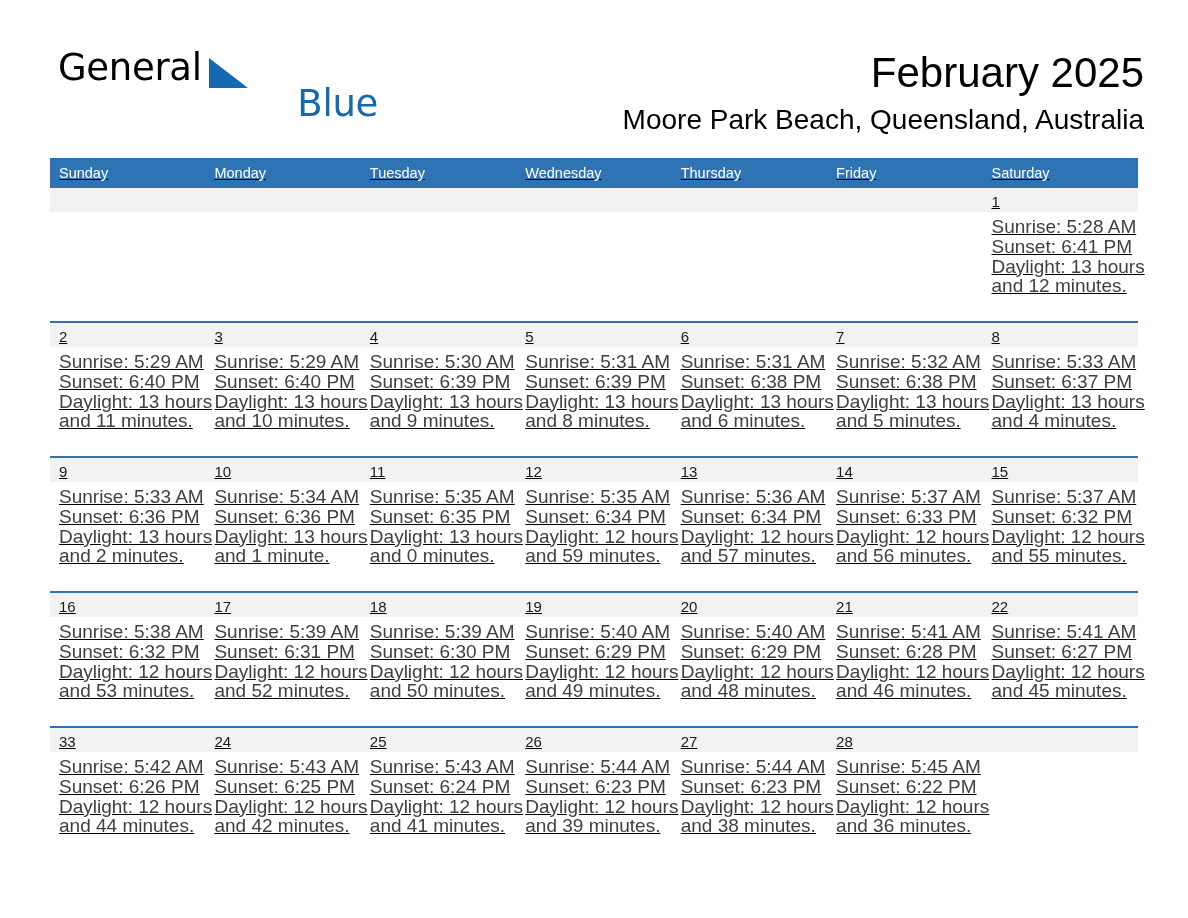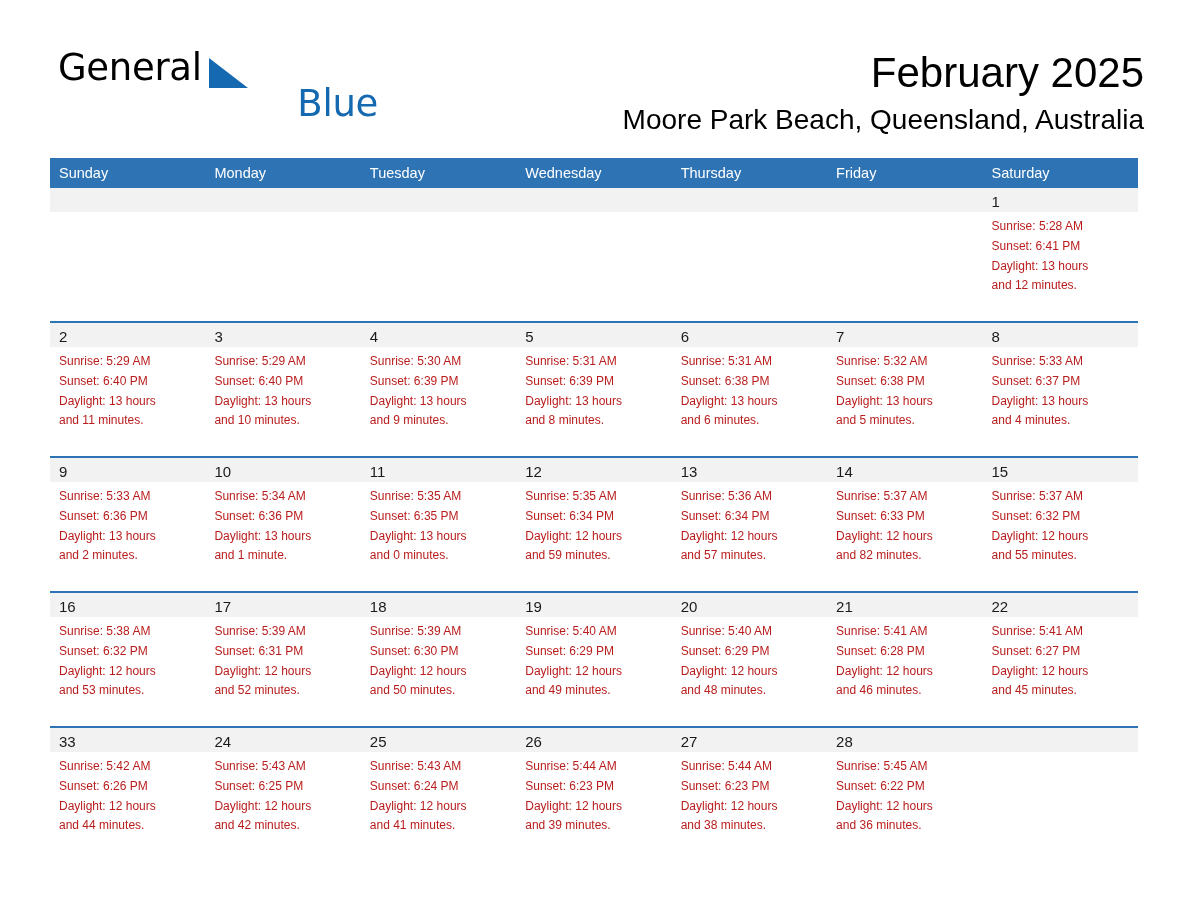--- a/index.html
+++ b/index.html
@@ -91,20 +91,21 @@
   .calendar {
     position: absolute;
     left: 50px;
     top: 158px;
     width: 1088px;
   }
   table.cal {
     border-collapse: collapse;
     table-layout: fixed;
     width: 1088px;
+    text-decoration: underline;
   }
   table.cal th {
     background: #2e74b5;
     color: #ffffff;
     font-size: 14.5px;
     font-weight: 400;
     text-align: left;
     padding: 7px 0 7px 9px;
     height: 16px;
     box-sizing: content-box;
@@ -137,23 +138,23 @@
     height: 24px;
     line-height: 24px;
     padding: 2px 0 2px 9px;
     font-size: 15px;
     color: #1a1a1a;
     background: #f2f2f2;
     box-sizing: border-box;
   }
   .info {
     padding: 5px 6px 0 9px;
-    font-size: 12px;
+    font-size: 19px;
     line-height: 19.8px;
-    color: #b91c1c;
+    color: #404040;
   }
   .info div { white-space: nowrap; }
 </style>
 </head>
 <body>
 
 <div class="page">
 
   <div class="top">
     <div class="brand">
@@ -369,21 +370,21 @@
                 </div>
               </div>
             </td>
             <td>
               <div class="cell filled">
                 <div class="daynum">14</div>
                 <div class="info">
                   <div>Sunrise: 5:37 AM</div>
                   <div>Sunset: 6:33 PM</div>
                   <div>Daylight: 12 hours</div>
-                  <div>and 82 minutes.</div>
+                  <div>and 56 minutes.</div>
                 </div>
               </div>
             </td>
             <td>
               <div class="cell filled">
                 <div class="daynum">15</div>
                 <div class="info">
                   <div>Sunrise: 5:37 AM</div>
                   <div>Sunset: 6:32 PM</div>
                   <div>Daylight: 12 hours</div>

